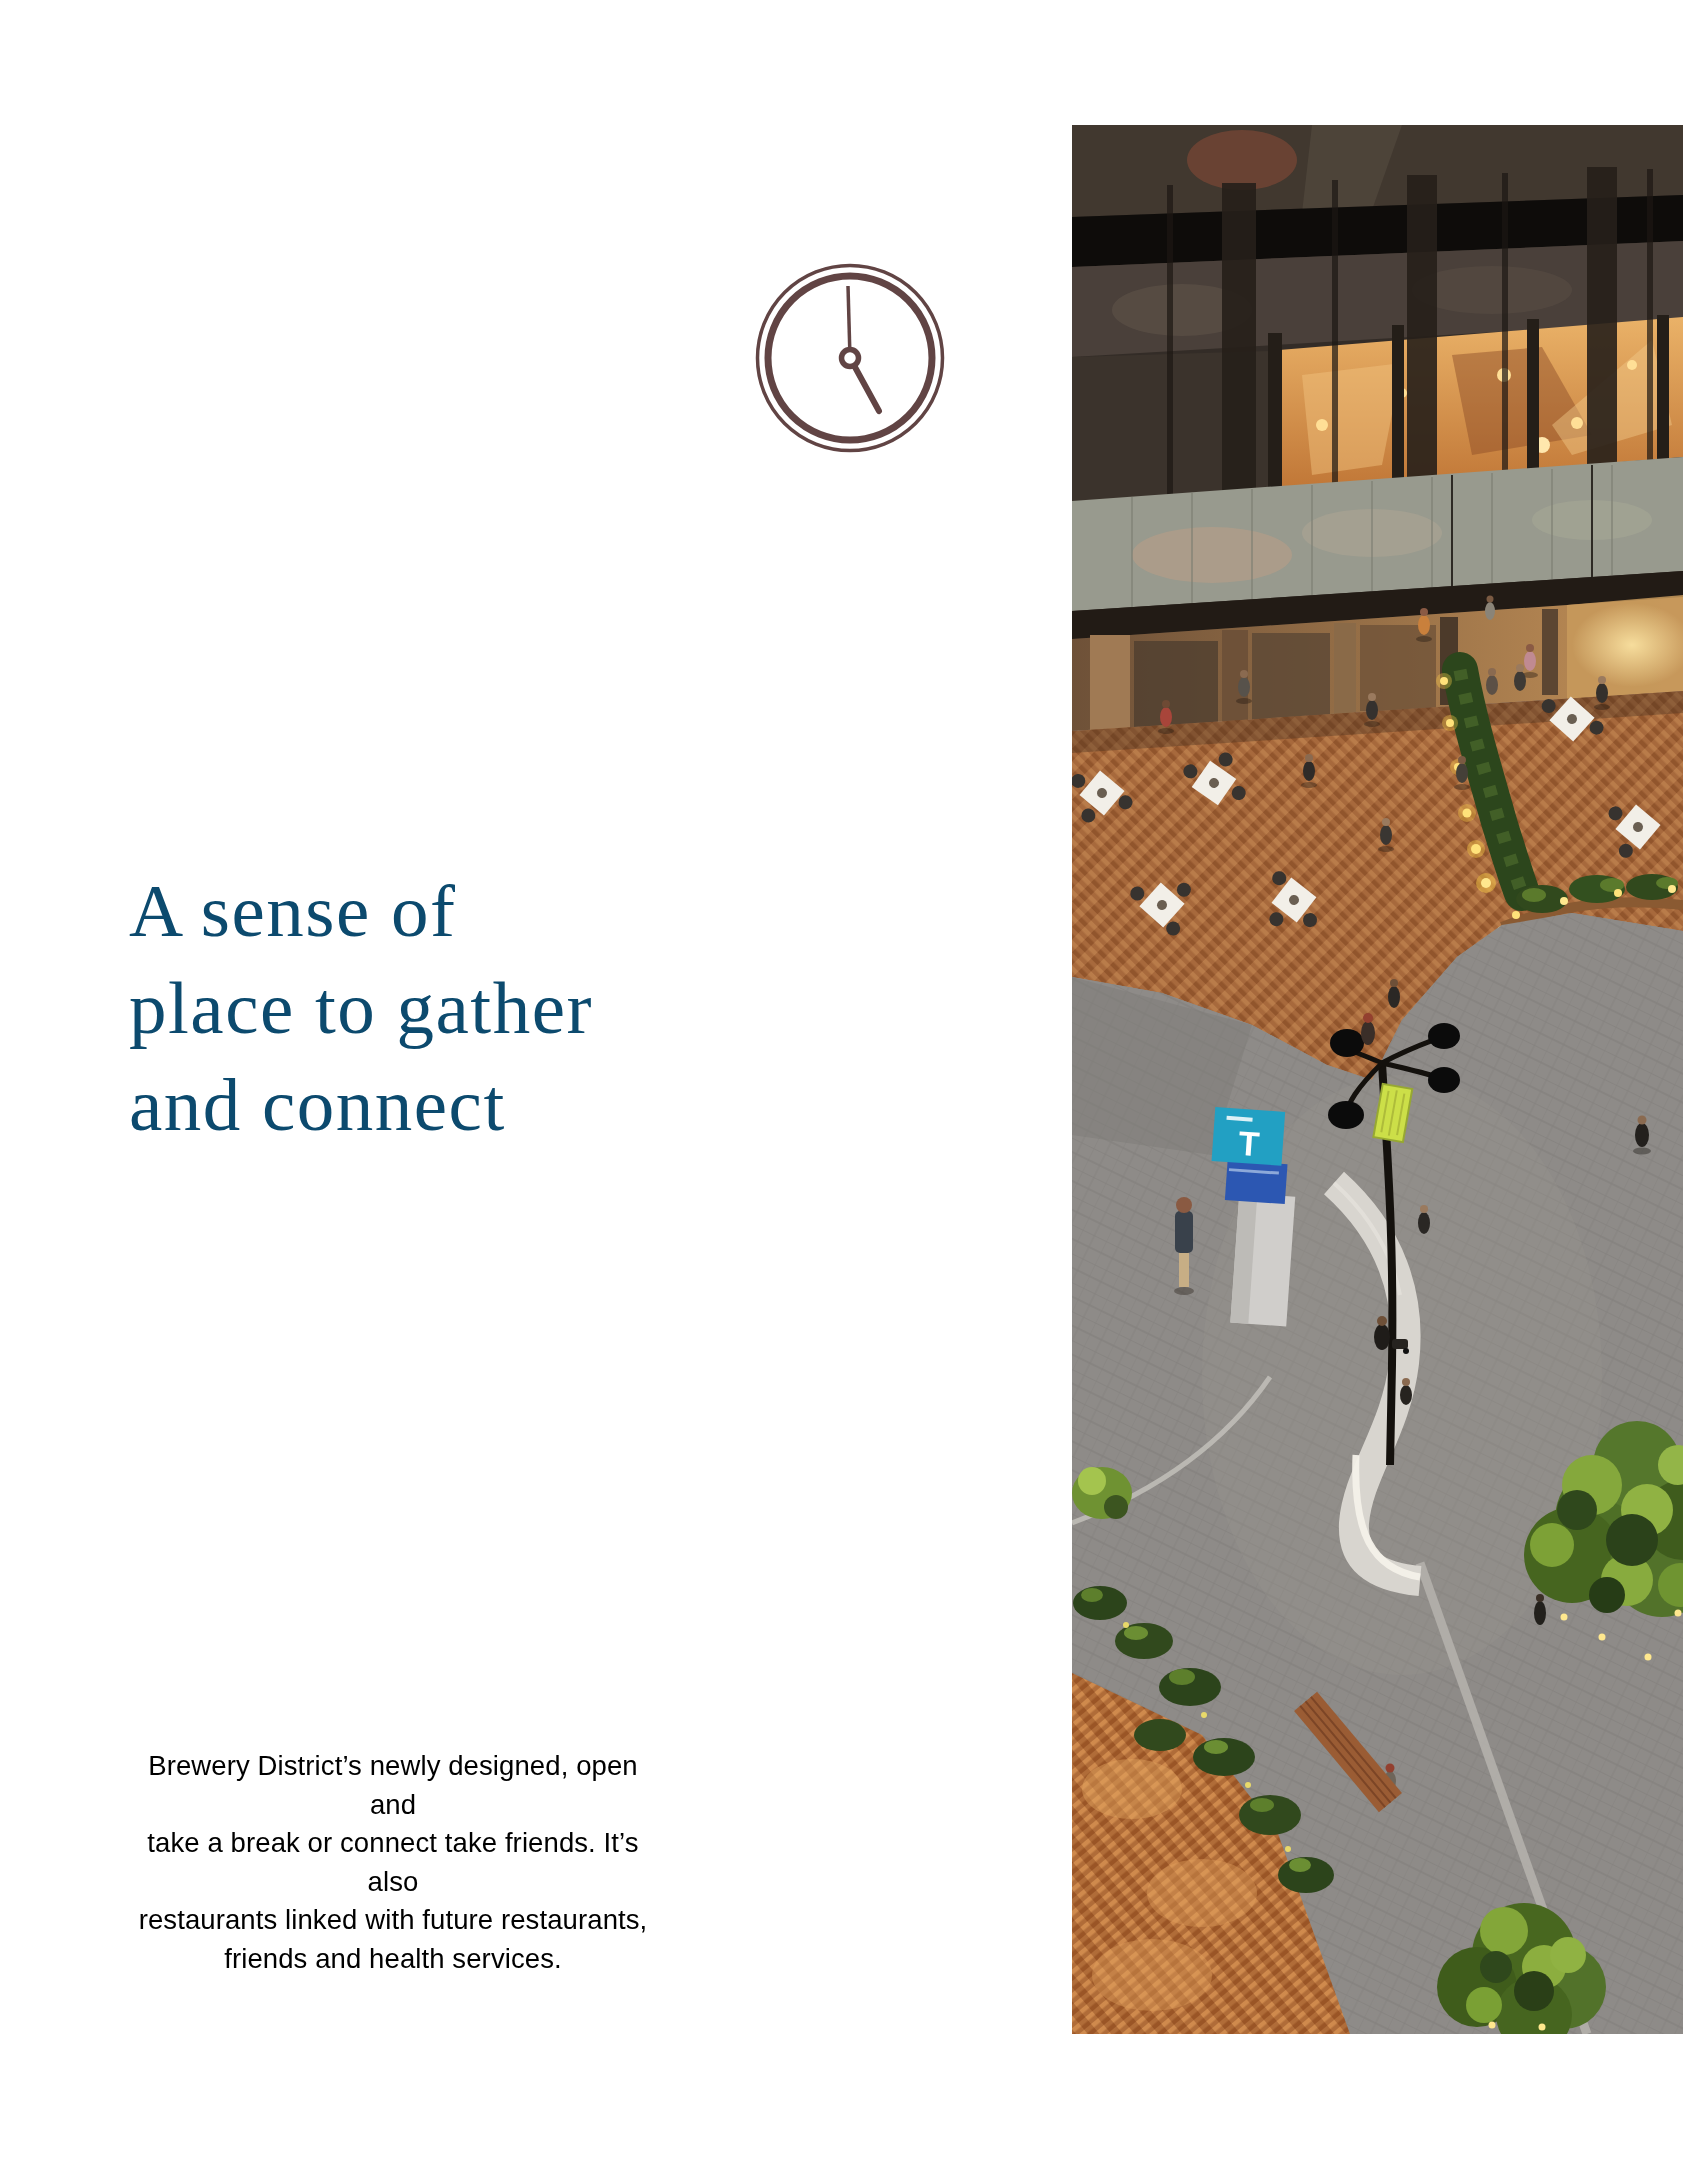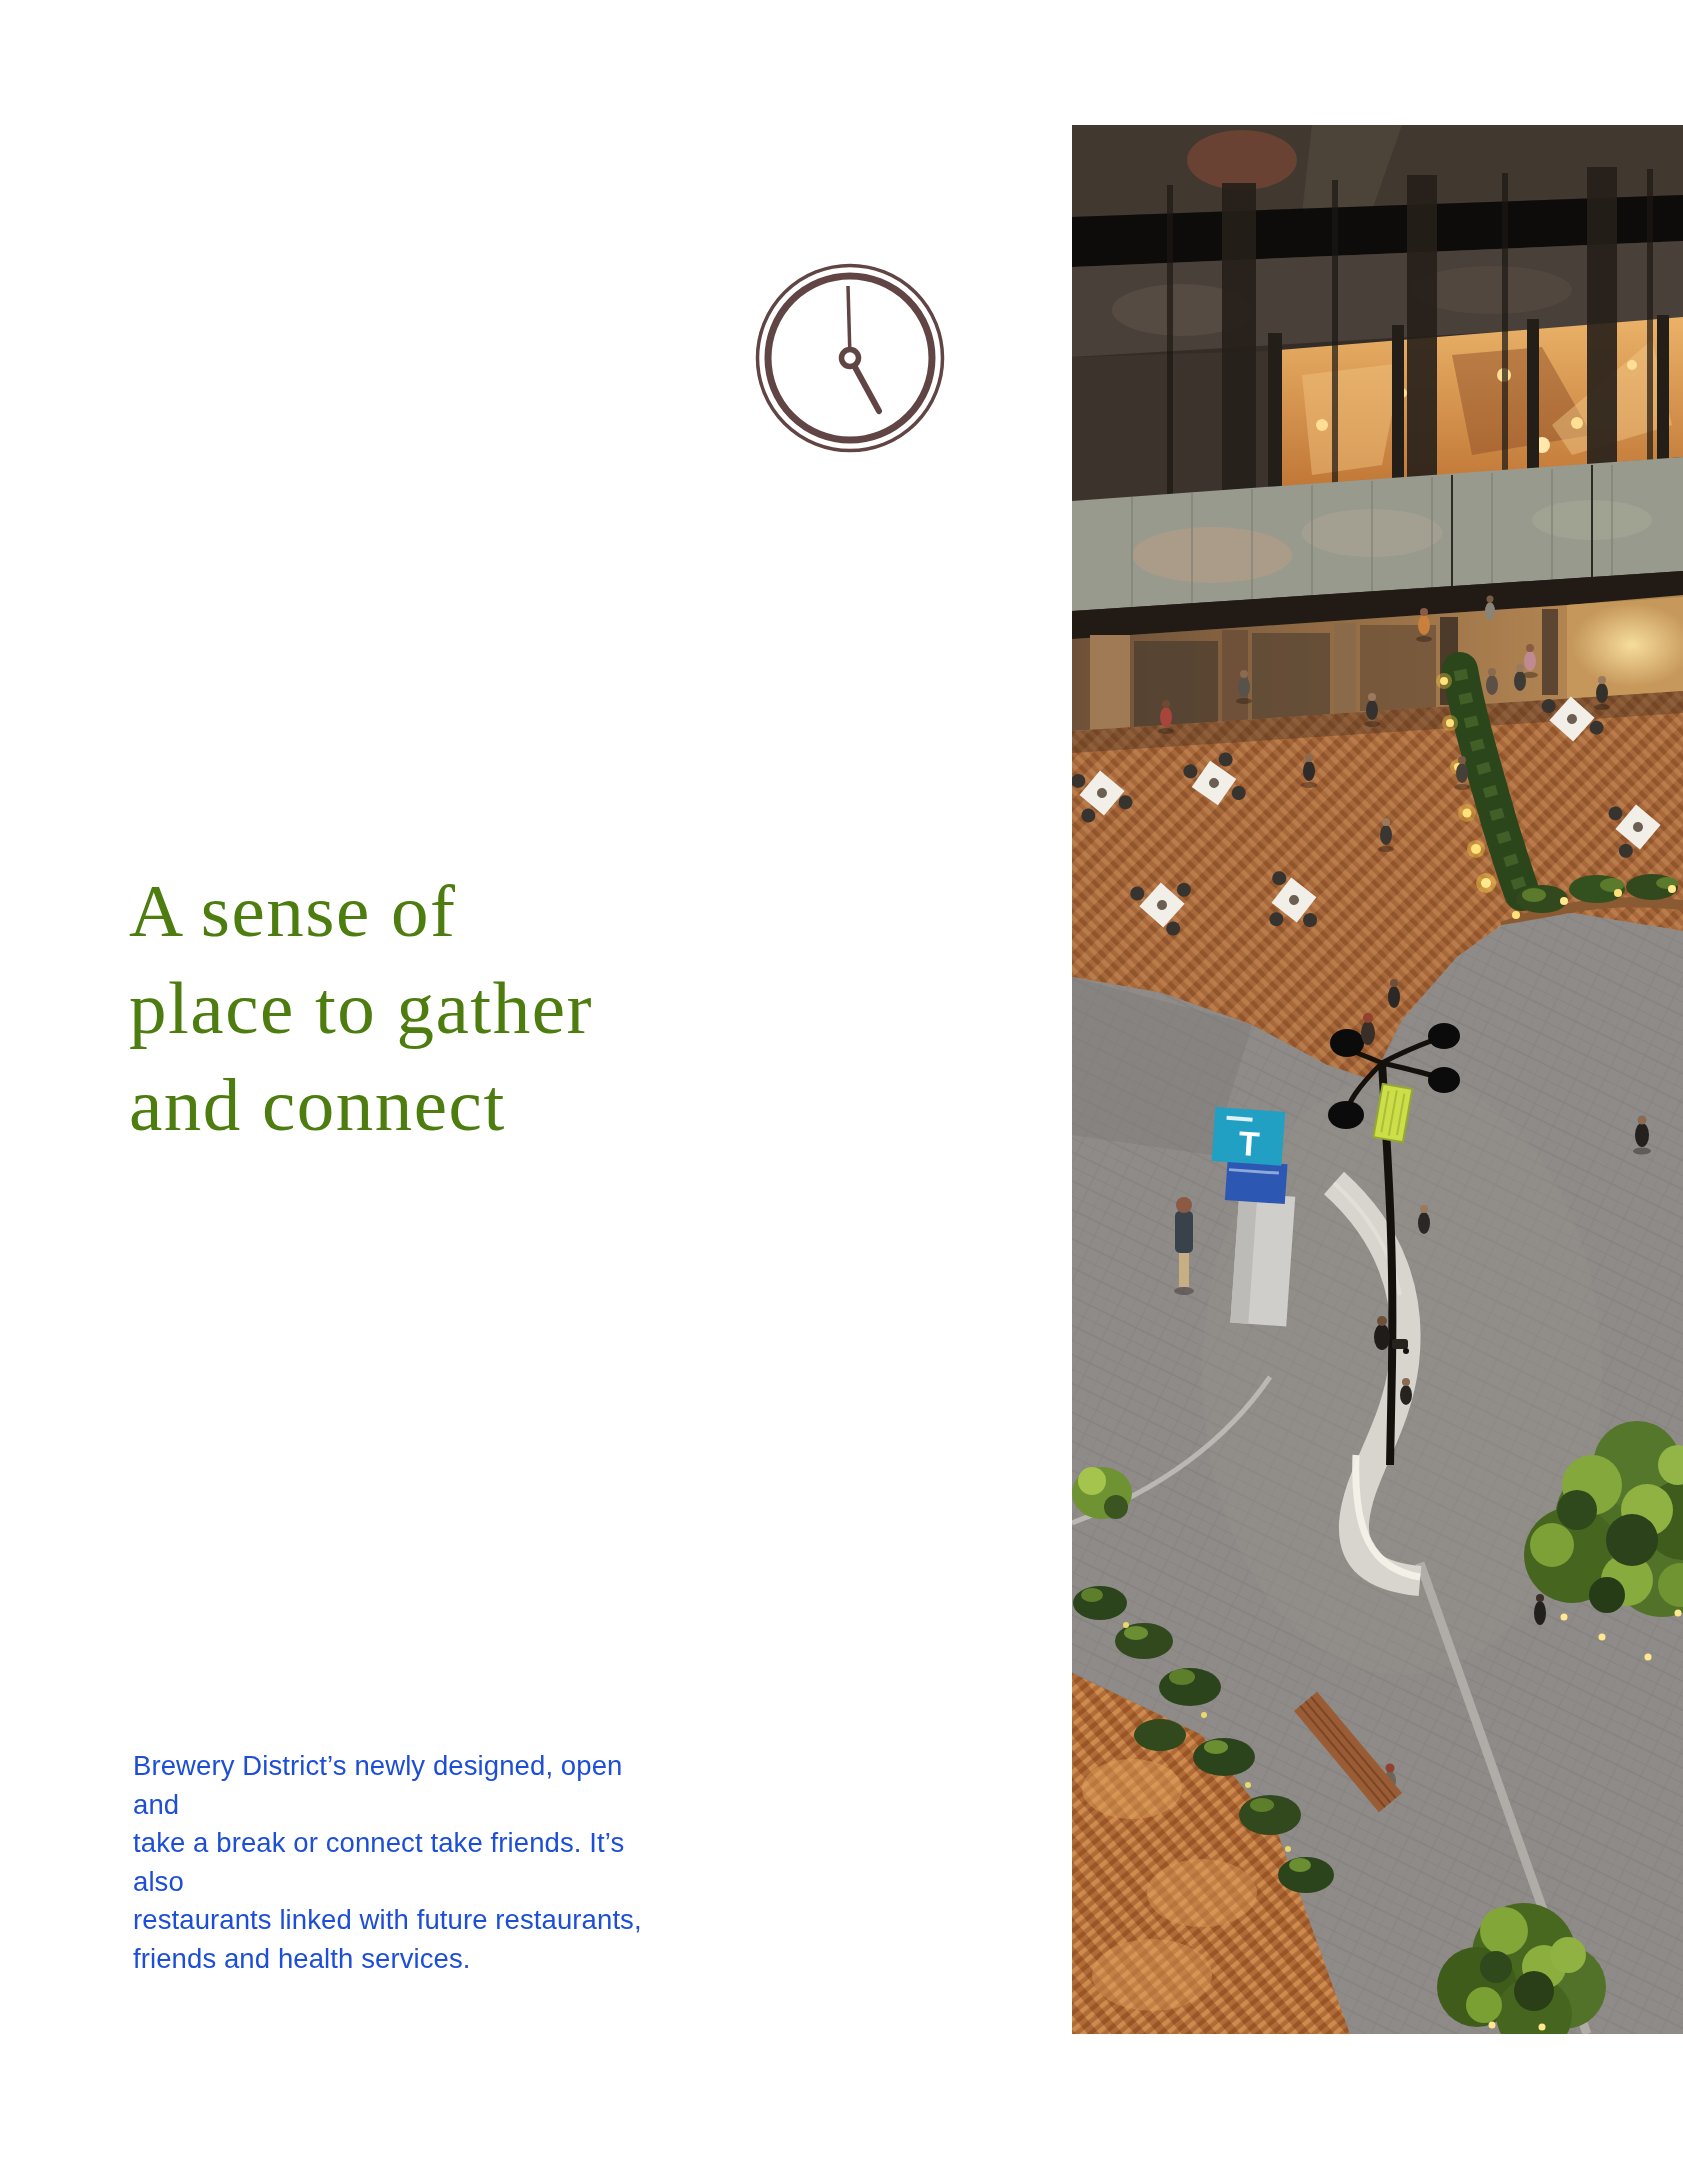--- a/index.html
+++ b/index.html
@@ -4,26 +4,26 @@
 <style>
   html,body{margin:0;padding:0;background:#e8e8e8;}
   .page{
     position:relative;width:1683px;height:2160px;background:#ffffff;
     overflow:hidden;font-family:"Liberation Sans", sans-serif;
   }
   .clock{position:absolute;left:753px;top:261px;width:194px;height:194px;}
   .heading{
     position:absolute;left:129px;top:862px;margin:0;
     font-family:"Liberation Serif", serif;font-weight:400;
-    font-size:75px;line-height:97px;letter-spacing:1.5px;color:#4d7c0f;
+    font-size:75px;line-height:97px;letter-spacing:1.5px;color:#0c4a6e;
   }
   .heading .hline{display:block;}
   .paragraph{
     position:absolute;left:133px;top:1747px;width:520px;
-    font-size:27.5px;line-height:38.6px;color:#1d4ed8;letter-spacing:.1px;
+    font-size:27.5px;line-height:38.6px;color:#000000;letter-spacing:.1px;text-align:center;
   }
   .paragraph .pline{display:block;}
   .photo{
     position:absolute;left:1072px;top:125px;width:611px;height:1909px;
     background:#8e8b88;overflow:hidden;
   }
   .photo svg{display:block;width:100%;height:100%;}
   .kiosk-t{font-family:"Liberation Sans", sans-serif;font-weight:bold;}
 </style>
 </head>

